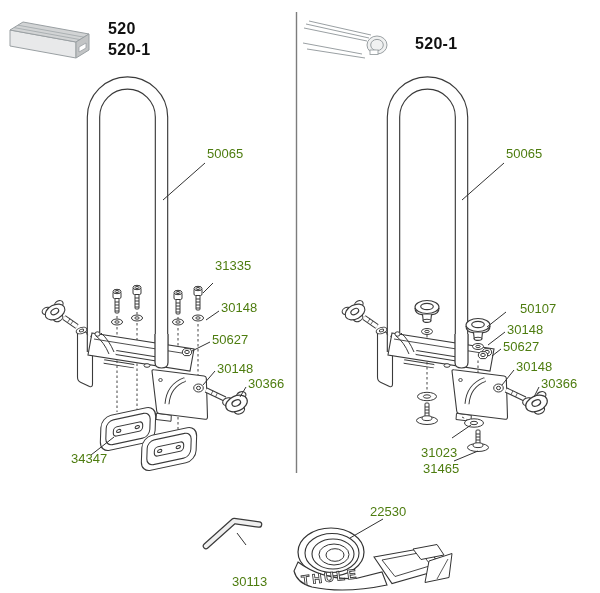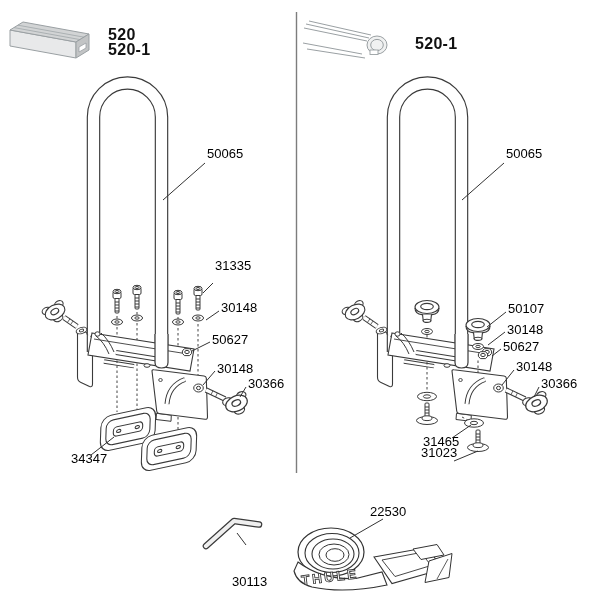--- a/index.html
+++ b/index.html
@@ -1,19 +1,19 @@
 <!DOCTYPE html>
 <html><head>
 <meta charset="utf-8">
 <style>
   html,body{margin:0;padding:0;background:#fff;}
   #stage{position:relative;width:600px;height:593px;background:#fff;overflow:hidden;
          font-family:"Liberation Sans", sans-serif;}
   #lineart{position:absolute;left:0;top:0;}
-  .plabel{position:absolute;font-size:13px;color:#000000;white-space:nowrap;
+  .plabel{position:absolute;font-size:13px;color:#4d7c0f;white-space:nowrap;
           font-family:"Liberation Sans", sans-serif;line-height:13px;}
   .variant{font-weight:bold;font-size:16px;line-height:15px;letter-spacing:.3px;color:#111;}
 </style>
 </head>
 <body>
 
 <div id="stage">
 
 <svg id="lineart" width="600" height="593" viewBox="0 0 600 593" xmlns="http://www.w3.org/2000/svg">
   <defs>
@@ -210,37 +210,37 @@
     <line x1="501" y1="349" x2="492" y2="356"></line>
     <line x1="514" y1="370" x2="502" y2="385"></line>
     <line x1="539" y1="387" x2="534" y2="397"></line>
     <line x1="452" y1="438" x2="471" y2="425"></line>
     <line x1="454" y1="461" x2="478" y2="451"></line>
     <line x1="246" y1="545" x2="237" y2="533"></line>
     <line x1="383" y1="519" x2="350" y2="538"></line>
   </g>
 </svg>
 
-<div class="plabel variant" style="left:108px;top:27px">520</div>
+<div class="plabel variant" style="left:108px;top:21px">520</div>
 <div class="plabel variant" style="left:108px;top:42px">520-1</div>
 <div class="plabel variant" style="left:415px;top:36px">520-1</div>
 
 <div class="plabel" style="left:207px;top:147px">50065</div>
 <div class="plabel" style="left:215px;top:259px">31335</div>
 <div class="plabel" style="left:221px;top:301px">30148</div>
 <div class="plabel" style="left:212px;top:333px">50627</div>
 <div class="plabel" style="left:217px;top:362px">30148</div>
 <div class="plabel" style="left:248px;top:377px">30366</div>
 <div class="plabel" style="left:71px;top:452px">34347</div>
 
 <div class="plabel" style="left:506px;top:147px">50065</div>
-<div class="plabel" style="left:508px;top:302px">50107</div>
+<div class="plabel" style="left:520px;top:302px">50107</div>
 <div class="plabel" style="left:507px;top:323px">30148</div>
 <div class="plabel" style="left:503px;top:340px">50627</div>
 <div class="plabel" style="left:516px;top:360px">30148</div>
 <div class="plabel" style="left:541px;top:377px">30366</div>
 <div class="plabel" style="left:421px;top:446px">31023</div>
-<div class="plabel" style="left:423px;top:435px">31465</div>
+<div class="plabel" style="left:423px;top:462px">31465</div>
 
 <div class="plabel" style="left:232px;top:575px">30113</div>
 <div class="plabel" style="left:370px;top:505px">22530</div>
 
 </div>
 
 </body></html>

